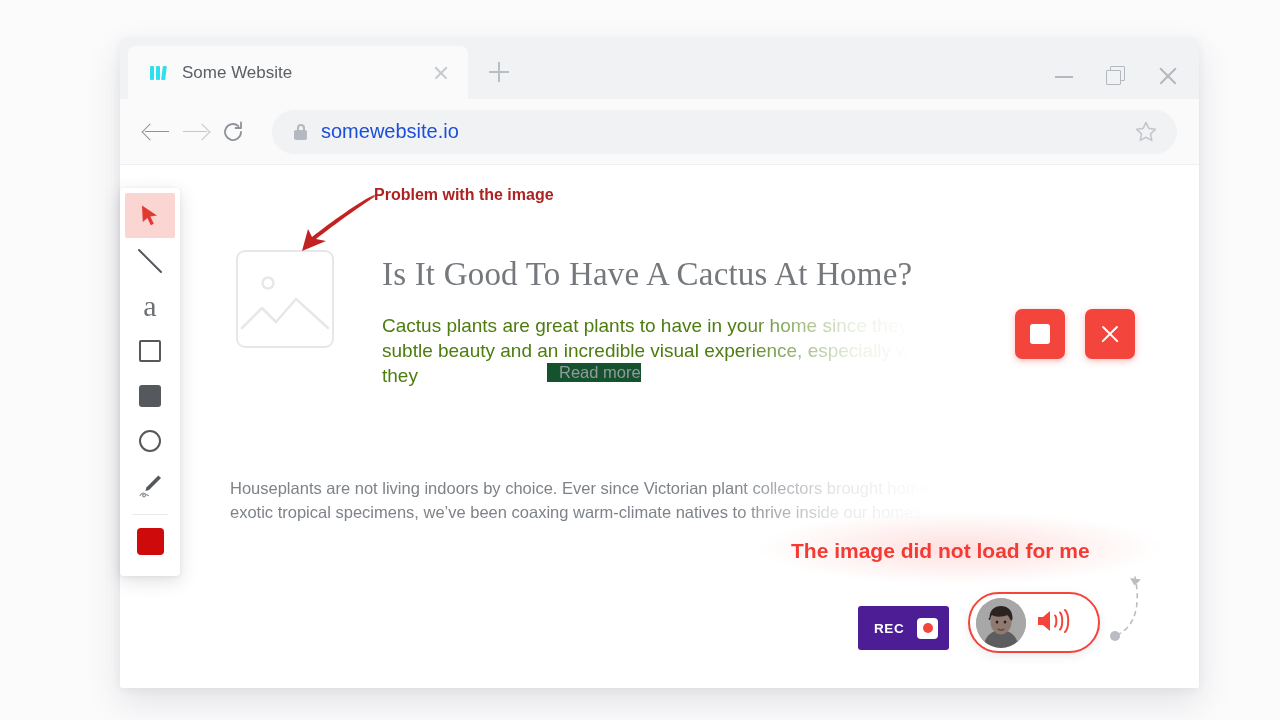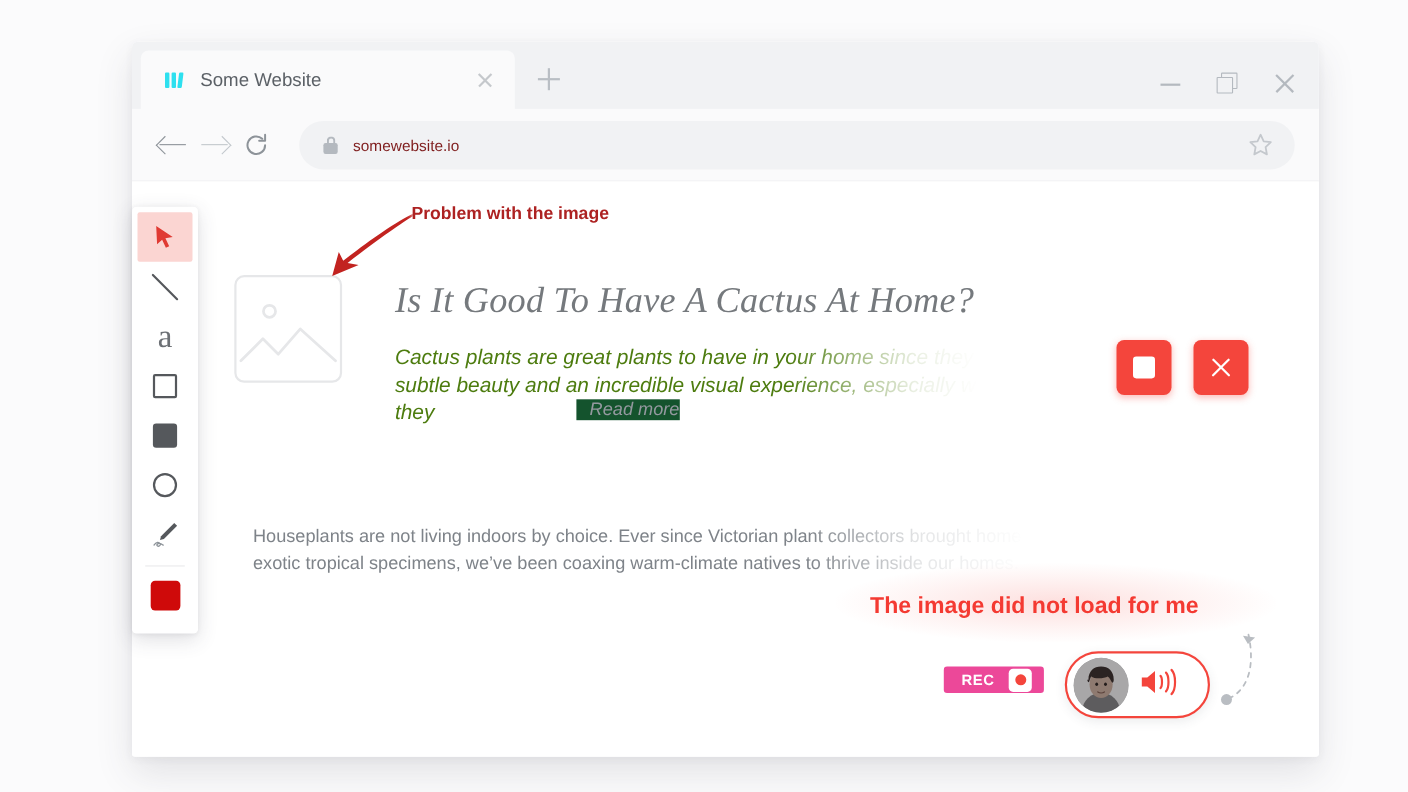--- a/index.html
+++ b/index.html
@@ -196,46 +196,45 @@
   }
   #lock-icon .shackle {
     position: absolute; top: 0; left: 2.5px;
     width: 8px; height: 8px;
     border: 2px solid #b4b9bf;
     border-bottom: none;
     border-radius: 4px 4px 0 0;
   }
 
   #url-text {
-    font-size: 14px;
-    color: #7f1d1d;
+    font-size: 20px;
+    color: #1d4ed8;
     flex: 1;
     white-space: nowrap;
     overflow: hidden;
   }
 
   #bookmark-star { flex: none; width: 26px; height: 26px; }
 
   
   #page-content {
     position: relative;
     height: 523px;
     background: #ffffff;
     padding: 0;
     overflow: hidden;
   }
 
   
   #article-card {
     position: absolute;
-    left: 93px;
+    left: 116px;
     top: 85px;
     display: flex;
     gap: 48px;
-    font-style: italic;
   }
 
   #image-placeholder {
     width: 98px; height: 98px;
     border: 2.5px solid #e6e7e9;
     border-radius: 9px;
     flex: none;
     position: relative;
     overflow: hidden;
   }
@@ -415,22 +414,22 @@
     background: #fff; border-radius: 2px;
   }
   #close-x::before { transform: rotate(45deg); }
   #close-x::after  { transform: rotate(-45deg); }
 
   
   #rec-badge {
     position: absolute;
     left: 858px;
     top: 606px;
-    height: 24px;
-    background: #ec4899;
+    height: 44px;
+    background: #4c1d95;
     border-radius: 3px;
     display: flex;
     align-items: center;
     padding: 0 11px 0 16px;
     gap: 13px;
     z-index: 45;
   }
   #rec-label {
     color: #fff;
     font-size: 13.5px;

